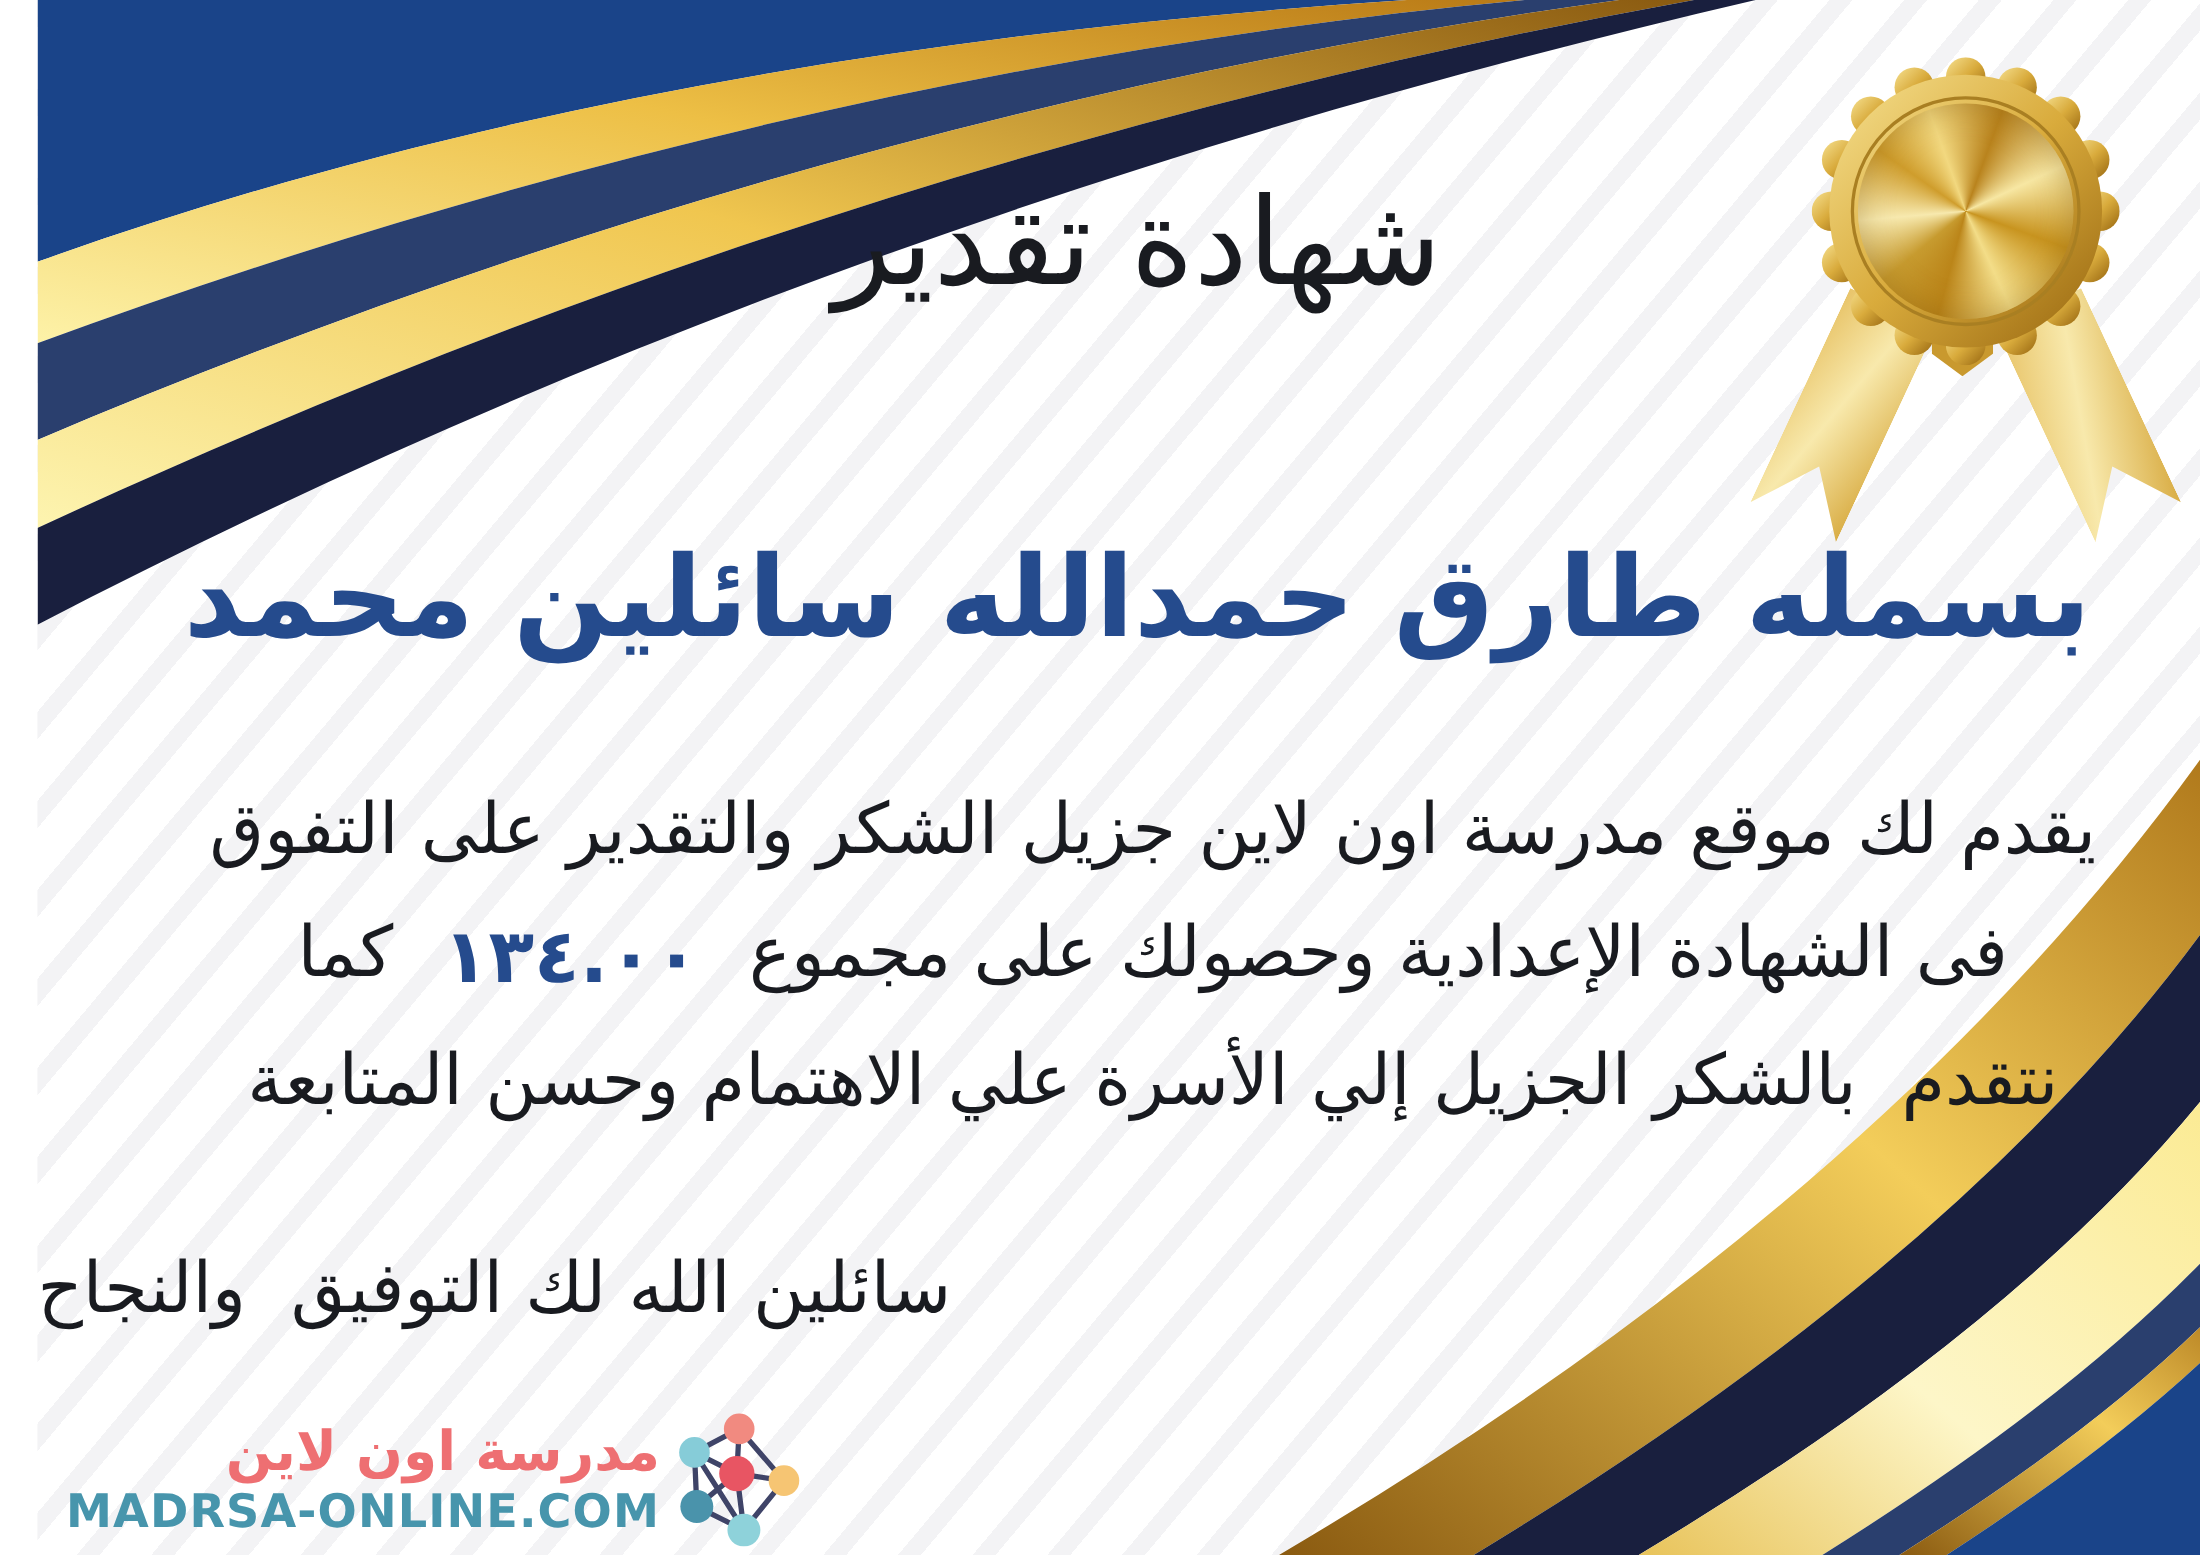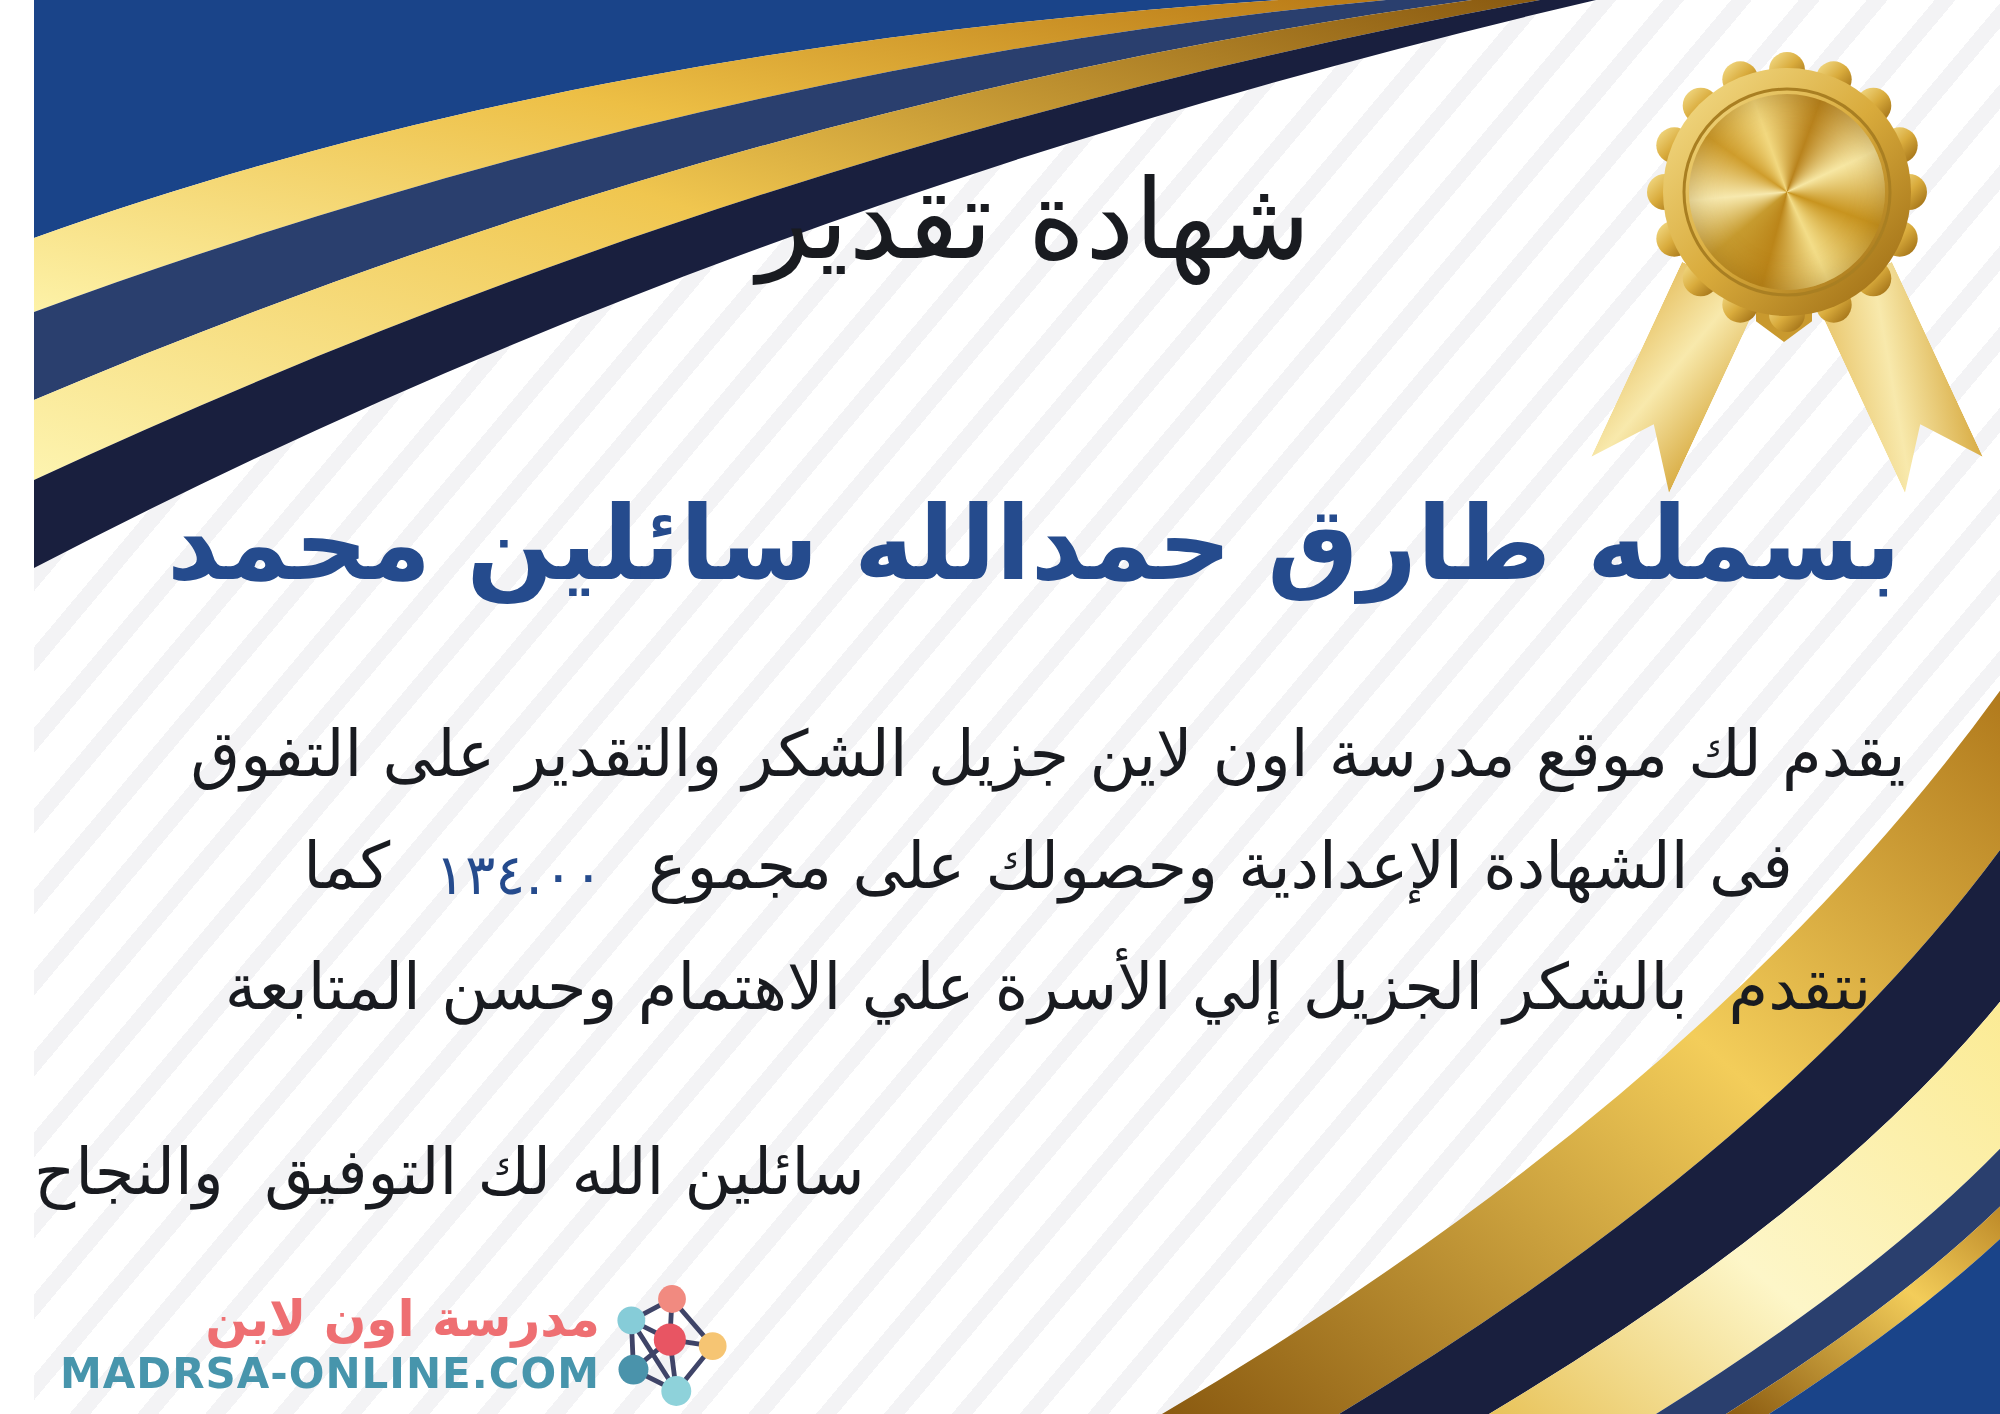--- a/index.html
+++ b/index.html
@@ -33,21 +33,21 @@
     text-align:center;font-weight:bold;font-size:102px;line-height:1.3;
     color:var(--name-blue,#254b8d);white-space:pre;
   }
   .body-text{
     position:absolute;top:698px;left:0;width:100%;
     text-align:center;font-size:64px;line-height:112px;
     color:var(--text-dark,#191b20);
   }
   .body-text .line{white-space:pre;padding-left:28px;}
   .score{
-    display:inline-block;font-size:56px;font-weight:normal;
+    display:inline-block;font-size:68px;font-weight:bold;
     color:var(--name-blue,#254b8d);margin:0 45px;vertical-align:-6px;
     white-space:pre;
   }
   .footer-wish{
     position:absolute;top:1128px;left:0;width:100%;
     text-align:left;font-size:64px;line-height:1.4;
     color:var(--text-dark,#191b20);white-space:pre;
   }
 
   

